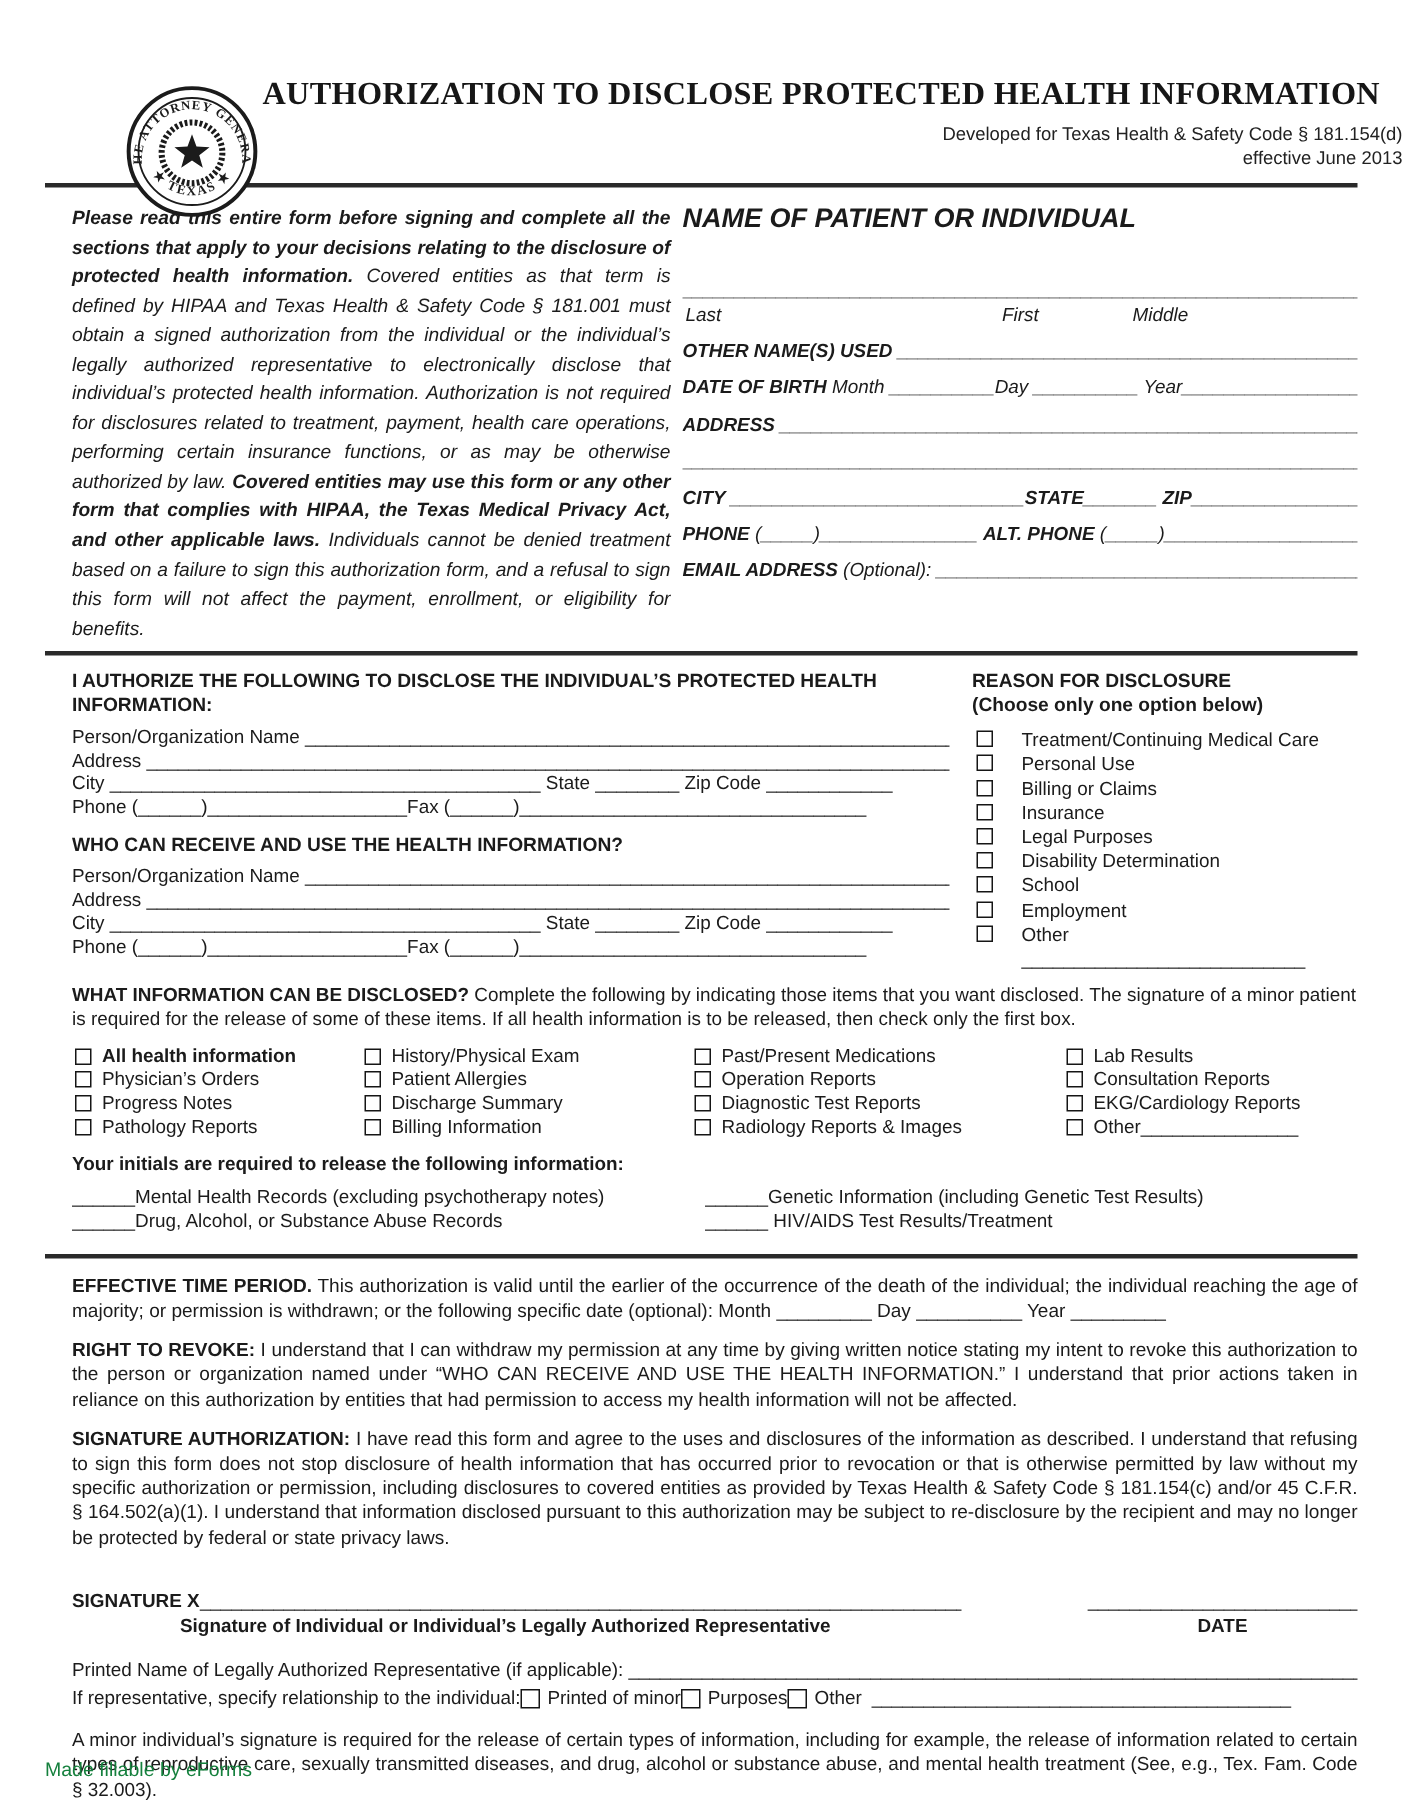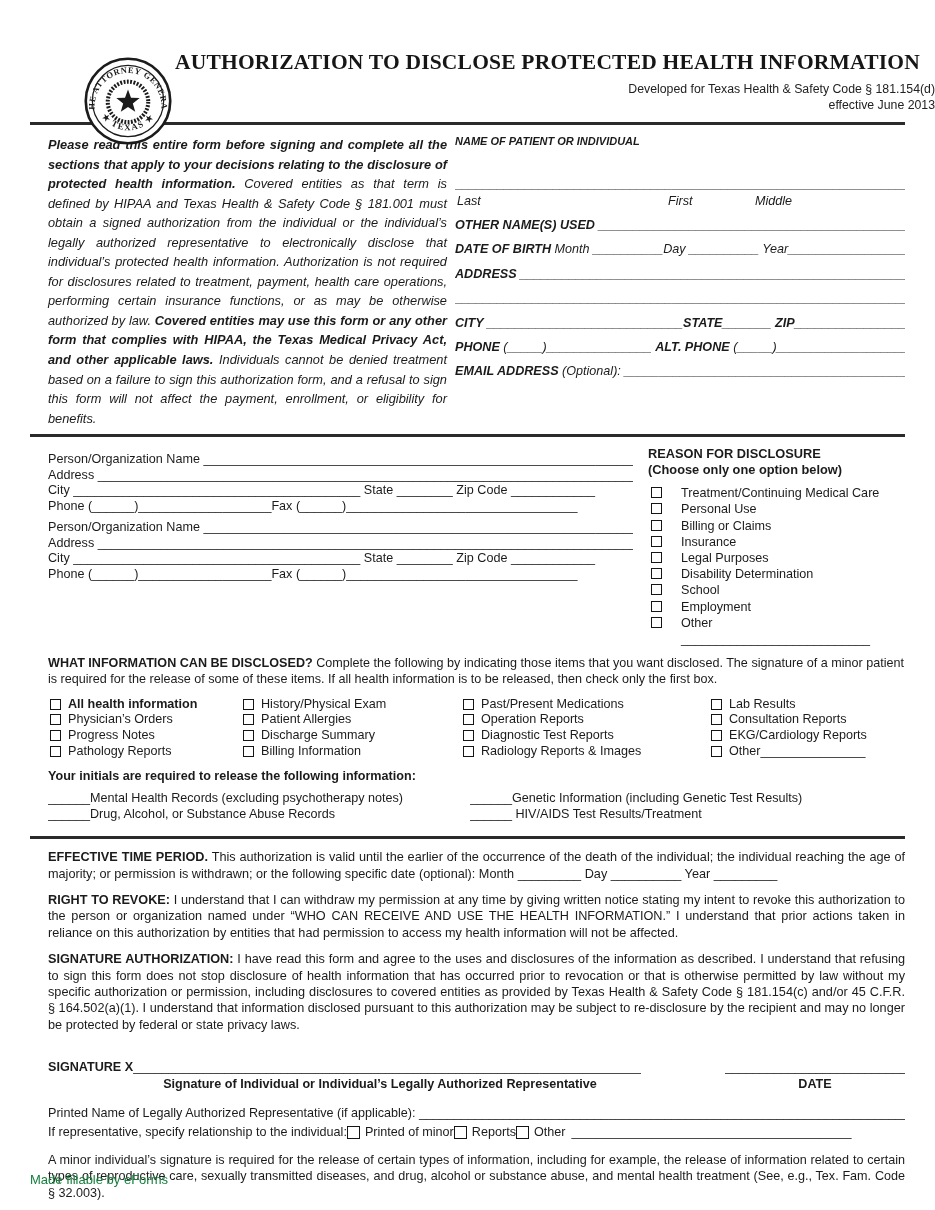--- a/index.html
+++ b/index.html
@@ -13,21 +13,21 @@
   .hdr-title{padding:50px 0 0 160px;text-align:center;font-family:"Liberation Serif", serif;
              font-weight:bold;font-size:21.5px;color:#161616;letter-spacing:.2px;white-space:nowrap;}
   .hdr-sub{text-align:right;font-size:12.3px;line-height:15.5px;margin-top:7px;color:#222;}
   .rule{position:absolute;left:30px;right:30px;top:122px;height:3px;background:#2a2a2a;}
   .seal{position:absolute;left:84px;top:57px;width:88px;height:88px;z-index:2;}
 
   
   .main1{display:flex;padding-top:10px;font-style:italic;}
   .col-intro{width:399px;text-align:justify;line-height:19.55px;font-size:12.8px;}
   .col-patient{width:450px;margin-left:8px;}
-  .p-head{font-weight:bold;font-size:11px;}
+  .p-head{font-weight:bold;font-size:18px;}
   .blankline{margin-top:29px;line-height:16px;white-space:nowrap;overflow:hidden;}
   .plabels{position:relative;height:21px;}
   .plabels span{position:absolute;top:2px;text-align:center;}
   .pl-last{left:2px;} .pl-first{left:213px;} .pl-middle{left:300px;}
   .prow{line-height:24.4px;white-space:nowrap;overflow:hidden;}
 
   .rule-flow{width:875px;margin-left:-18px;height:3px;background:#2a2a2a;}
   .rule-a{margin-top:6px;}
   .rule-b{margin-top:14px;}
 
@@ -60,21 +60,21 @@
   
   .para{margin-top:10px;text-align:justify;line-height:16.4px;font-size:12.7px;}
 
   
   .sigrow{display:flex;margin-top:26px;line-height:16px;white-space:nowrap;}
   .sig-label{font-weight:bold;flex:none;}
   .sig-blank{width:508px;overflow:hidden;flex:none;}
   .sig-gap{flex:1;}
   .sig-date-blank{width:180px;overflow:hidden;flex:none;}
   .caprow{display:flex;font-weight:bold;line-height:15px;margin-top:2px;}
-  .cap-main{margin-left:72px;width:520px;text-align:center;}
+  .cap-main{margin-left:72px;width:520px;}
   .cap-date{margin-left:auto;width:180px;text-align:center;}
   .prow2{margin-top:13px;line-height:16px;white-space:nowrap;overflow:hidden;}
   .relrow{display:flex;margin-top:3px;line-height:16px;white-space:nowrap;}
   .relrow .cb{width:11px;height:11px;margin:2px 5px 0 0;}
   .opt-parent{margin-left:10px;} .opt-guardian{margin-left:31px;} .opt-other{margin-left:45px;}
   .rel-blank{flex:1;overflow:hidden;margin-left:6px;}
   .minor-note{margin-top:12px;text-align:justify;line-height:16.2px;}
   .credit{position:absolute;left:30px;top:1172px;font-size:13px;color:#15803d;}
 </style>
 </head>
@@ -124,26 +124,28 @@
         <div class="prow"><span class="b">CITY </span><span>____________________________</span><span class="b">STATE</span><span>_______ </span><span class="b">ZIP</span><span>__________________</span></div>
         <div class="prow"><span class="b">PHONE </span><span>(_____)_______________ </span><span class="b">ALT. PHONE </span><span>(_____)____________________</span></div>
         <div class="prow"><span class="b">EMAIL ADDRESS </span><span>(Optional): ______________________________________________</span></div>
       </div>
     </div>
 
     <div class="rule-flow rule-a"></div>
 
     <div class="main2">
       <div class="col-auth">
+        <div class="sec-head">I AUTHORIZE THE FOLLOWING TO DISCLOSE THE INDIVIDUAL’S PROTECTED HEALTH INFORMATION:</div>
         <div class="authrows">
           <div class="authrow">Person/Organization Name  ______________________________________________________________</div>
           <div class="authrow">Address  _______________________________________________________________________________</div>
           <div class="authrow">City  _________________________________________ State ________  Zip Code  ____________</div>
           <div class="authrow">Phone  (______)___________________Fax  (______)_________________________________</div>
         </div>
+        <div class="sec-head who-head">WHO CAN RECEIVE AND USE THE HEALTH INFORMATION?</div>
         <div class="authrows">
           <div class="authrow">Person/Organization Name  ______________________________________________________________</div>
           <div class="authrow">Address  _______________________________________________________________________________</div>
           <div class="authrow">City  _________________________________________ State ________  Zip Code  ____________</div>
           <div class="authrow">Phone  (______)___________________Fax  (______)_________________________________</div>
         </div>
       </div>
       <div class="col-reason">
         <div class="sec-head">REASON FOR DISCLOSURE</div>
         <div class="sec-head">(Choose only one option below)</div>
@@ -325,21 +327,21 @@
     <div class="caprow">
       <span class="cap-main">Signature of Individual or Individual’s Legally Authorized Representative</span>
       <span class="cap-date">DATE</span>
     </div>
     <div class="prow2">Printed Name of Legally Authorized Representative (if applicable): _________________________________________________________________________</div>
     <div class="relrow">
       <span>If representative, specify relationship to the individual:</span>
       <span class="cb opt-parent"></span>
       <span>Printed of minor</span>
       <span class="cb opt-guardian"></span>
-      <span>Reports</span>
+      <span>Purposes</span>
       <span class="cb opt-other"></span>
       <span>Other</span>
       <span class="rel-blank">________________________________________</span>
     </div>
 
     <div class="minor-note">A minor individual’s signature is required for the release of certain types of information, including for example, the release of information related to certain types of reproductive care, sexually transmitted diseases, and drug, alcohol or substance abuse, and mental health treatment (See, e.g., Tex. Fam. Code § 32.003).</div>
 
   </div>
 
   <div class="credit">Made fillable by eForms</div>

